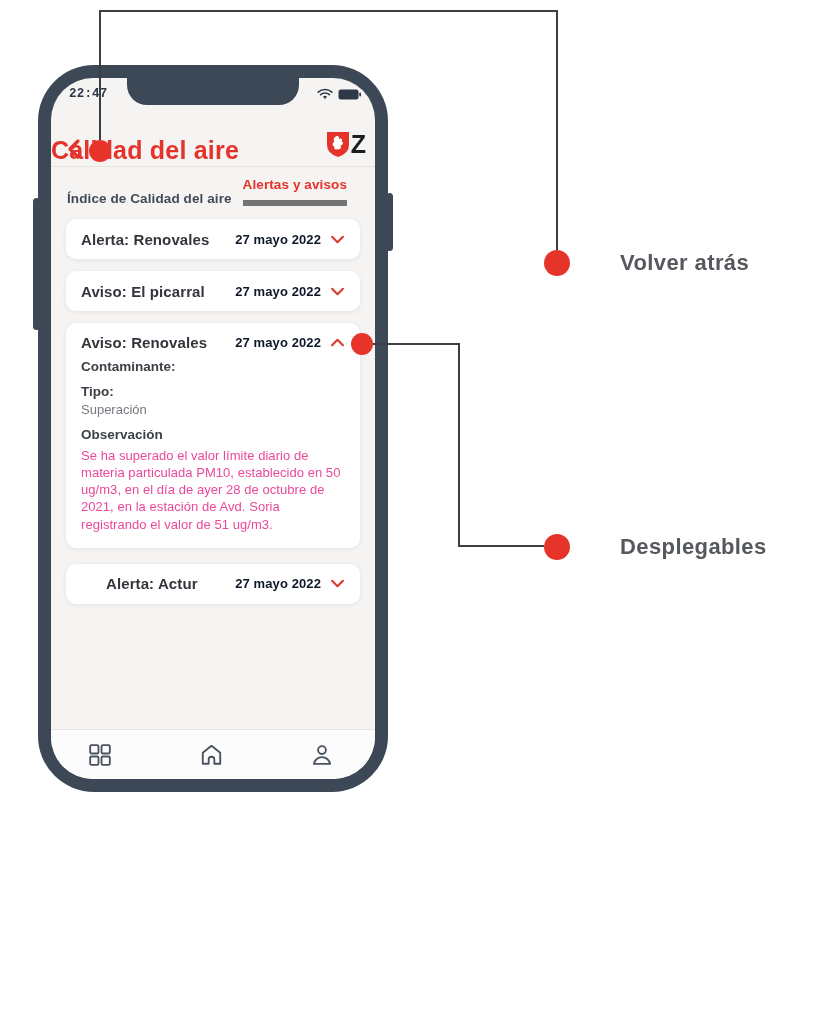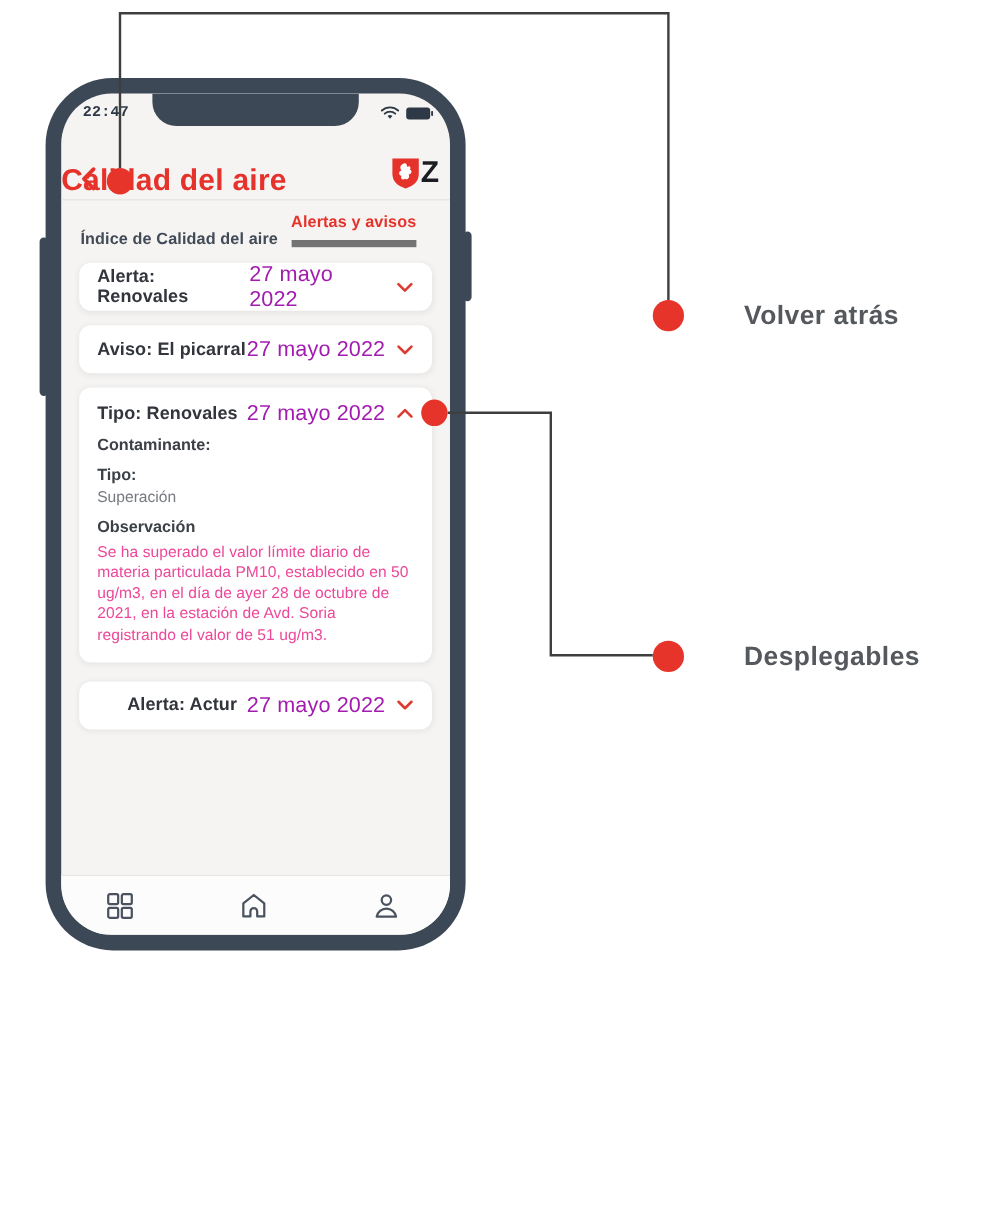--- a/index.html
+++ b/index.html
@@ -135,21 +135,21 @@
     height: 40px;
     display: flex;
     align-items: center;
     justify-content: space-between;
     cursor: pointer;
   }
   .card + .card { margin-top: 12px; }
   .card.last { margin-top: 16px; padding-left: 40px; }
   .card-title { font-size: 15px; font-weight: 700; color: #32353b; letter-spacing: .1px; }
   .card-meta { display: flex; align-items: center; gap: 9px; }
-  .card-date { font-size: 18px; font-weight: 400; color: #a21caf; letter-spacing: .1px; }
+  .card-date { font-size: 13px; font-weight: 700; color: #0f172a; letter-spacing: .1px; }
 
   .card.expanded { padding: 11px 15px 15px; }
   .exp-header {
     display: flex;
     align-items: center;
     justify-content: space-between;
     margin-bottom: 3px;
     cursor: pointer;
   }
   .detail-label { font-size: 13.5px; font-weight: 700; color: #3c4047; margin-top: 7px; line-height: 1.3; }
@@ -249,21 +249,21 @@
           <span class="card-meta">
             <span class="card-date">27 mayo 2022</span>
             <svg width="15" height="9" viewBox="0 0 16 10">
               <polyline points="2,2 8,8 14,2" fill="none" stroke="#dc3b31" stroke-width="2.4" stroke-linecap="round" stroke-linejoin="round"></polyline>
             </svg>
           </span>
         </div>
 
         <div class="card expanded">
           <div class="exp-header">
-            <span class="card-title">Tipo: Renovales</span>
+            <span class="card-title">Aviso: Renovales</span>
             <span class="card-meta">
               <span class="card-date">27 mayo 2022</span>
               <svg width="15" height="9" viewBox="0 0 16 10">
                 <polyline points="2,8 8,2 14,8" fill="none" stroke="#dc3b31" stroke-width="2.4" stroke-linecap="round" stroke-linejoin="round"></polyline>
               </svg>
             </span>
           </div>
           <div class="detail-label">Contaminante:</div>
           <div class="detail-label">Tipo:</div>
           <div class="detail-value">Superación</div>

